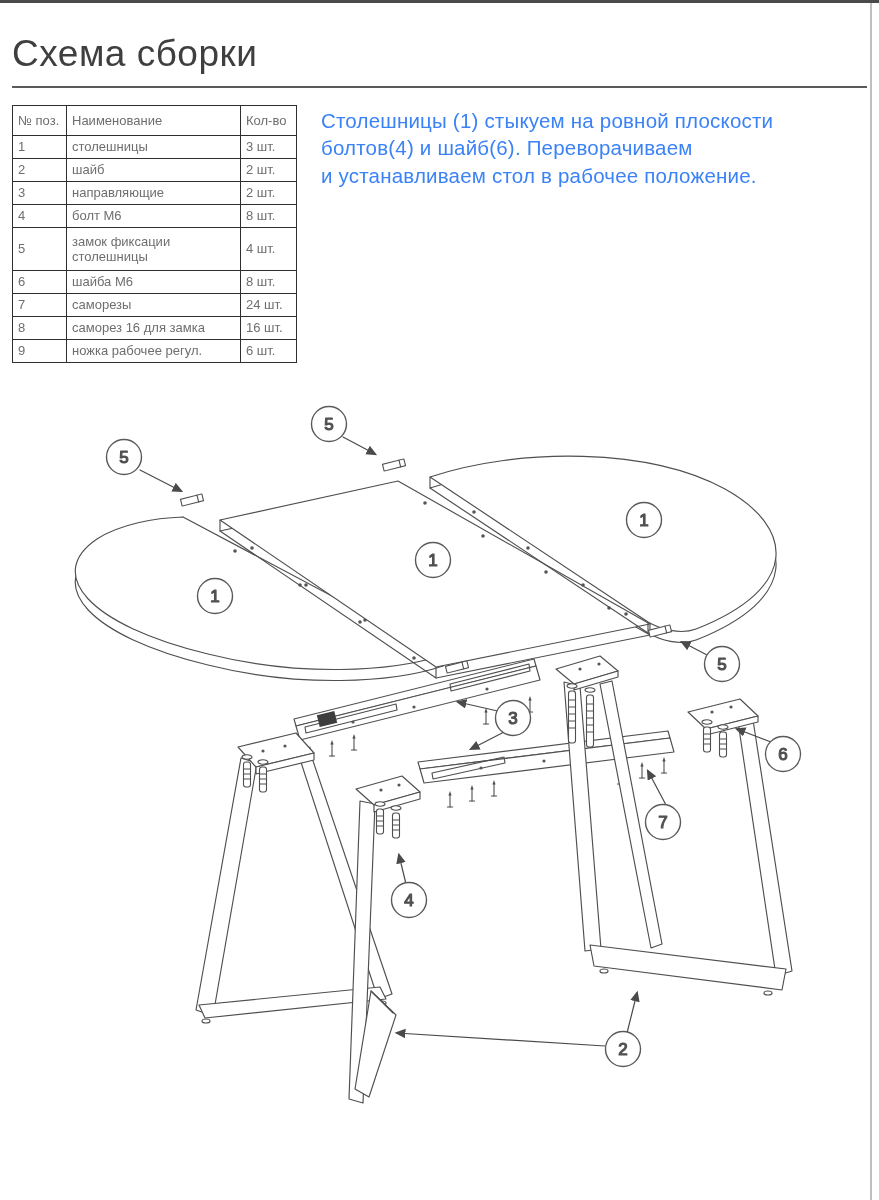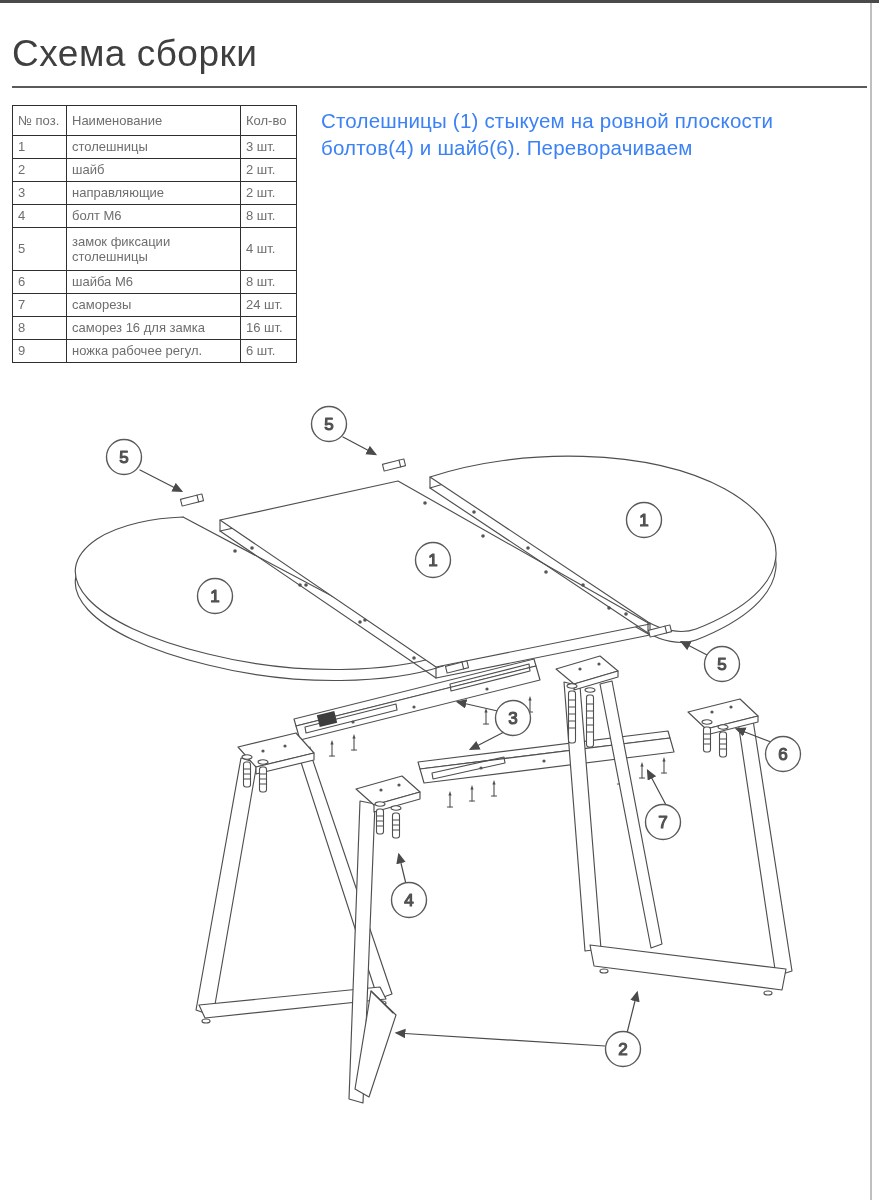--- a/index.html
+++ b/index.html
@@ -101,20 +101,21 @@
         <td>9</td>
         <td>ножка рабочее регул.</td>
         <td>6 шт.</td>
       </tr>
     </tbody>
   </table>
 
   <div class="instructions">
     <div>Столешницы (1) стыкуем на ровной плоскости</div>
     <div>болтов(4) и шайб(6). Переворачиваем</div>
+    <div>и устанавливаем стол в рабочее положение.</div>
   </div>
 
   <svg class="diagram" width="879" height="1200" viewBox="0 0 879 1200">
     <defs>
       <marker id="ah" markerWidth="10" markerHeight="9" refX="7" refY="4" orient="auto">
         <path d="M0,0 L9,4 L0,8 Z" fill="#4a4a4a"></path>
       </marker>
       <g id="screw" stroke="#4f4f4f" stroke-width="1.1">
         <line x1="0" y1="0" x2="0" y2="-12"></line>
         <line x1="-2.6" y1="0" x2="2.6" y2="0"></line>

